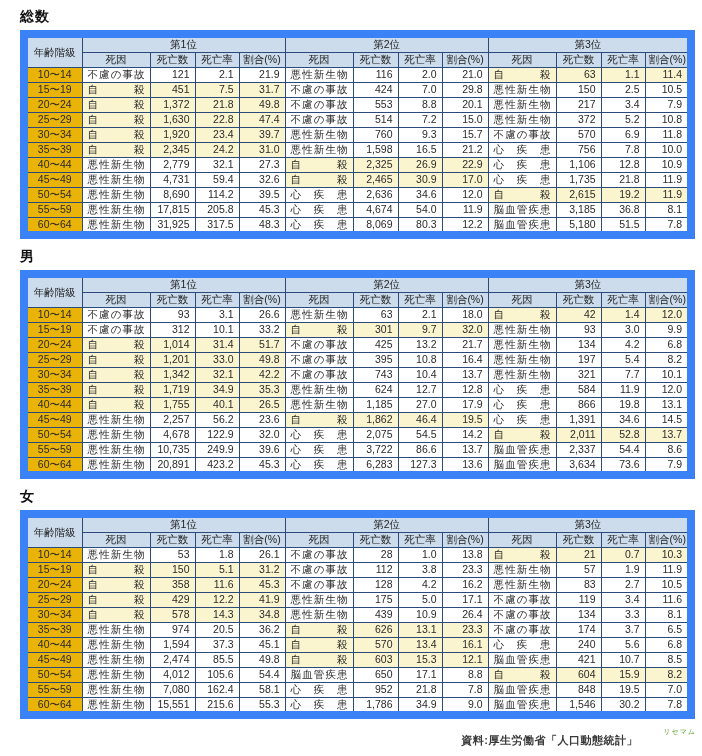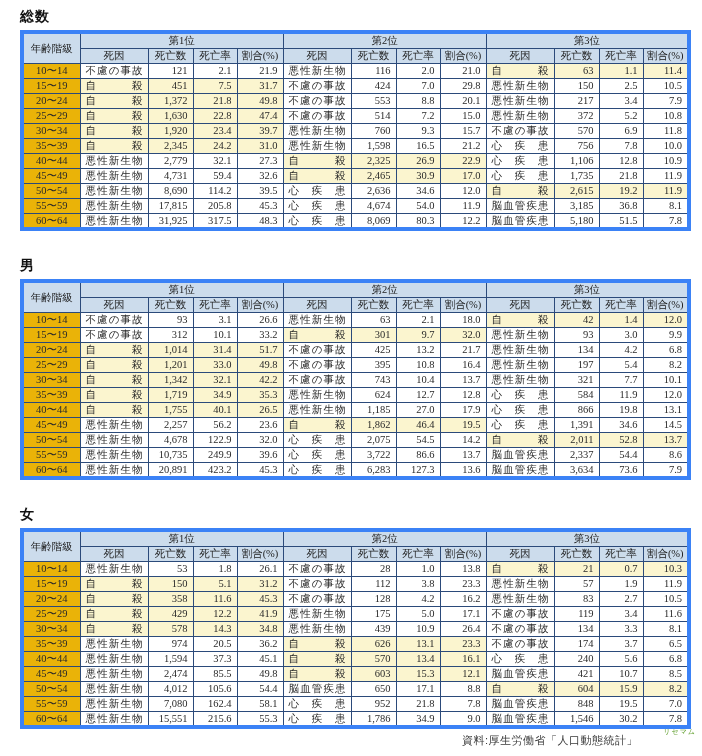--- a/index.html
+++ b/index.html
@@ -3,42 +3,41 @@
 <meta charset="utf-8">
 <style>
   * { box-sizing: border-box; margin: 0; padding: 0; }
   html, body { background: #ffffff; }
   body {
     width: 702px; height: 756px; position: relative; overflow: hidden;
     font-family: "Liberation Sans", "DejaVu Sans", sans-serif;
     color: #222222;
   }
   .page { position: absolute; inset: 0; padding: 6px 17px 0 20px; }
-  .tbl-section { margin-bottom: 26px; }
+  .tbl-section { margin-bottom: 9px; }
   .tbl-title { font-size: 14px; font-weight: bold; color: #111; margin: 2px 0 4px 0; letter-spacing: 1px; }
   table.stats {
     border-collapse: collapse; table-layout: fixed; width: 664px;
-    border: 4px solid #3b82f6;
-    font-family: Liberation Serif, serif;
+    border: 8px solid #3b82f6;
   }
   .stats th, .stats td {
     border: 1px solid #2b4a7a;
     font-size: 10.5px; line-height: 1.1;
     height: 15px; padding: 1px 3px;
     font-weight: normal; color: #2a2a2a;
     overflow: hidden; white-space: nowrap;
   }
   .stats thead th { background: #ccdcec; text-align: center; color: #1c1c1c; }
   .stats td.age { background: #eab308; text-align: center; }
   .stats td.cause { text-align: justify; text-align-last: justify; padding: 1px 5px; }
   .stats td.num { text-align: right; padding-right: 5px; }
   .stats .hl { background: #fbf5cf; }
   .source-note {
     position: absolute; right: 64px; bottom: 8px;
-    font-size: 11px; color: #3a3a3a; letter-spacing: 0.5px;
+    font-size: 11px; color: #3a3a3a; letter-spacing: 0.5px; font-weight: bold;
   }
   .logo {
     position: absolute; right: 2px; bottom: 20px;
     display: flex; flex-direction: column; align-items: flex-end;
     line-height: 1;
   }
   .logo-ruby { font-size: 7px; color: #63a030; letter-spacing: 1px; margin-right: 4px; margin-bottom: 1px; }
   .logo-text {
     font-size: 27px; font-weight: bold; color: #63a030;
     letter-spacing: -1px; text-shadow: 1px 1px 0 rgba(60,90,30,0.25);

